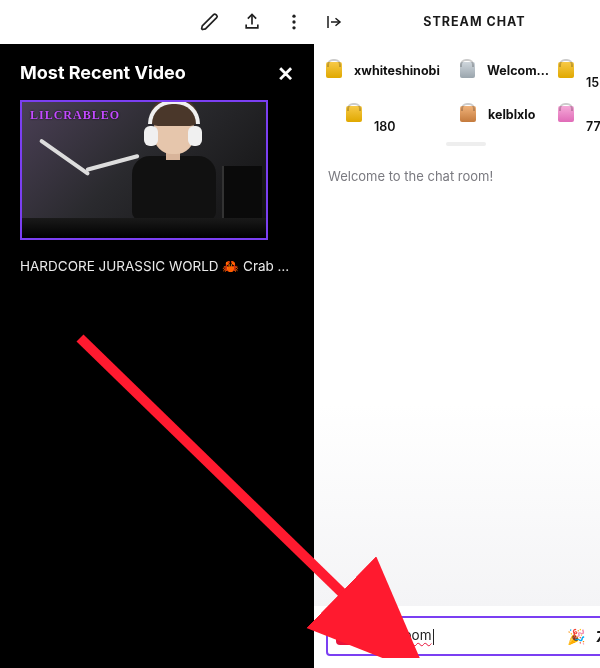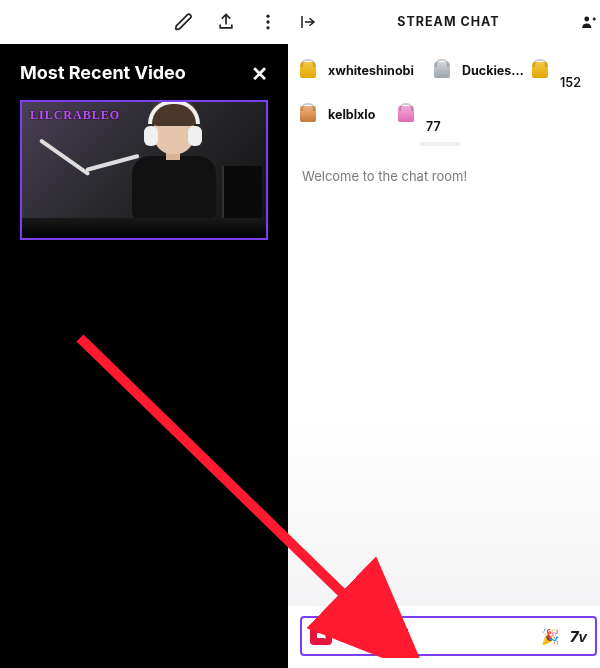--- a/index.html
+++ b/index.html
@@ -123,20 +123,21 @@
           <div class="head"></div>
           <div class="hair"></div>
         <div class="headset"></div>
           <div class="earL"></div>
           <div class="earR"></div>
       </div>
       <div class="thumb-desk"></div>
       <div class="thumb-tag">LILCRABLEO</div>
     </div>
 
+    <div class="video-title">HARDCORE JURASSIC WORLD 🦀 Crab R…</div>
   </div>
 
   <div class="right">
     <div class="chat-header">
       <span class="hicon">
         <svg viewBox="0 0 24 24" width="18" height="18" fill="none" stroke="currentColor" stroke-width="2">
             <path d="M4 4v16"></path>
             <path d="M8 12h12"></path>
             <path d="M14 7l6 5-6 5"></path>
           </svg>
@@ -152,28 +153,32 @@
     </div>
 
     <div class="leaderboard">
       <div class="lb-row">
         <span class="lb-cell" style="width:128px">
           <span class="gift rank1"></span>
           <span class="lb-name">xwhiteshinobi</span>
         </span>
         <span class="lb-cell" style="width:92px">
           <span class="gift rank2"></span>
-          <span class="lb-name">Duckies…</span>
+          <span class="lb-name">Welcome…</span>
         </span>
         <span class="lb-cell">
           <span class="gift small"></span>
           <span class="lb-val">152</span>
         </span>
       </div>
       <div class="lb-row">
+        <span class="lb-cell" style="width:128px; padding-left:20px">
+          <span class="gift small"></span>
+          <span class="lb-val">180</span>
+        </span>
         <span class="lb-cell" style="width:92px">
           <span class="gift rank3"></span>
           <span class="lb-name">kelblxlo</span>
         </span>
         <span class="lb-cell">
           <span class="gift pink"></span>
           <span class="lb-val">77</span>
         </span>
       </div>
 

